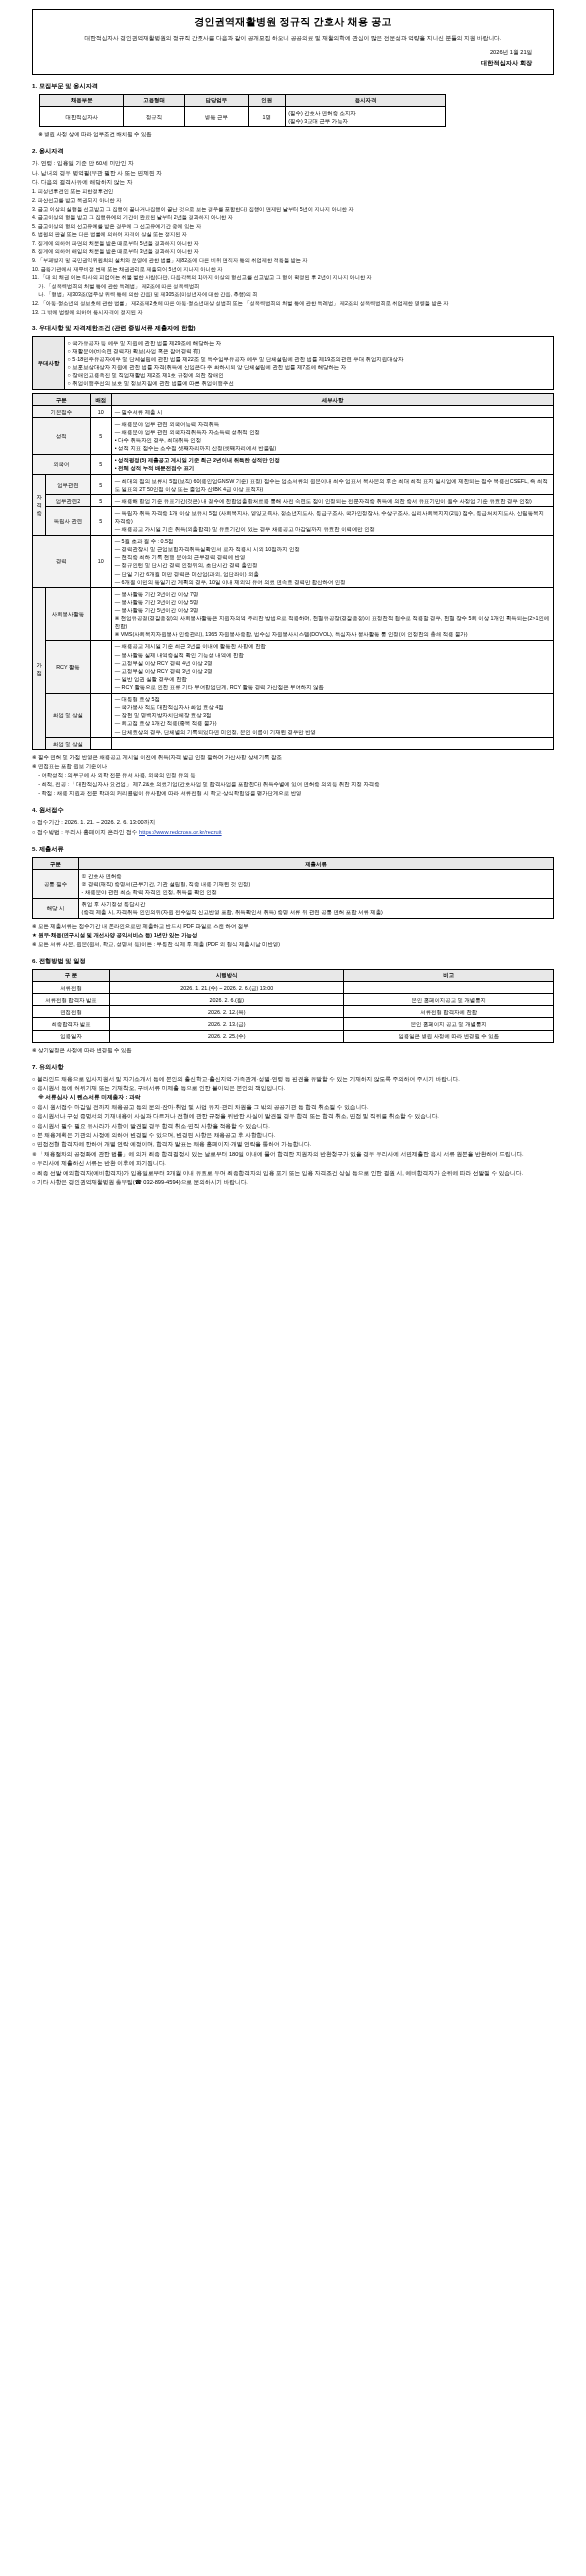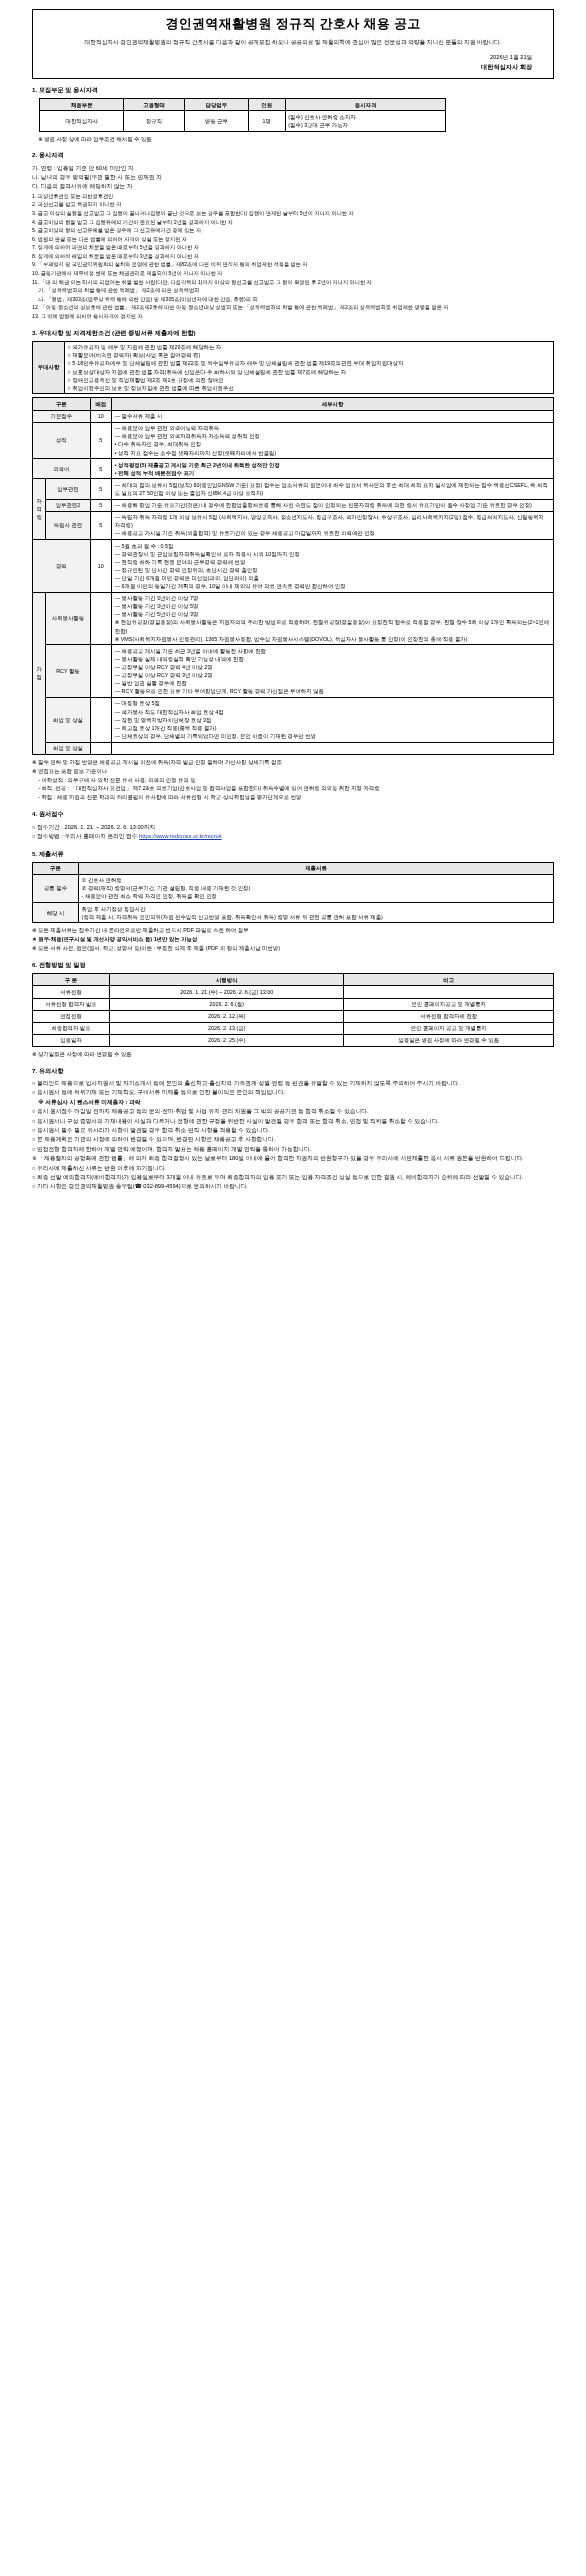--- a/index.html
+++ b/index.html
@@ -21,21 +21,21 @@
     padding: 9.3px 32px 20.6px 32px;
   }
   
   .doc-header {
     border: 0.5px solid #000;
     padding: 5.2px 5.2px 6.2px 5.2px;
     margin-bottom: 7.2px;
   }
   .doc-title {
     text-align: center;
-    font-size: 13px;
+    font-size: 10px;
     font-weight: bold;
     letter-spacing: 0.3px;
     margin-bottom: 4.1px;
   }
   .doc-intro {
     text-align: center;
     font-size: 5.7px;
     line-height: 1.6;
     margin: 0 9.3px 5.2px 9.3px;
   }

